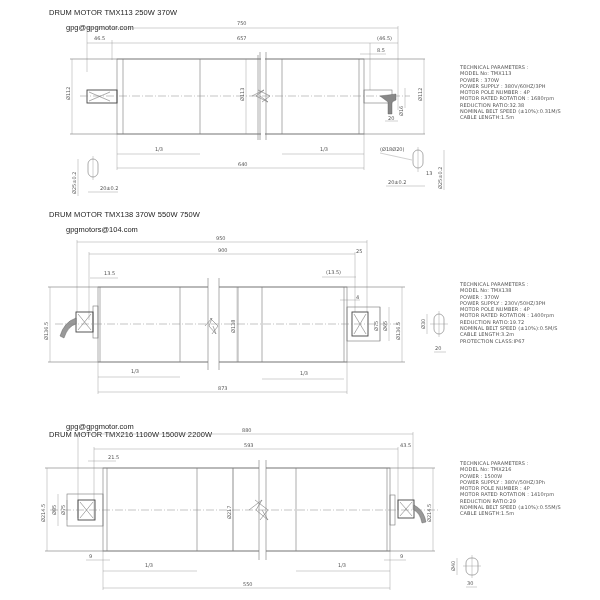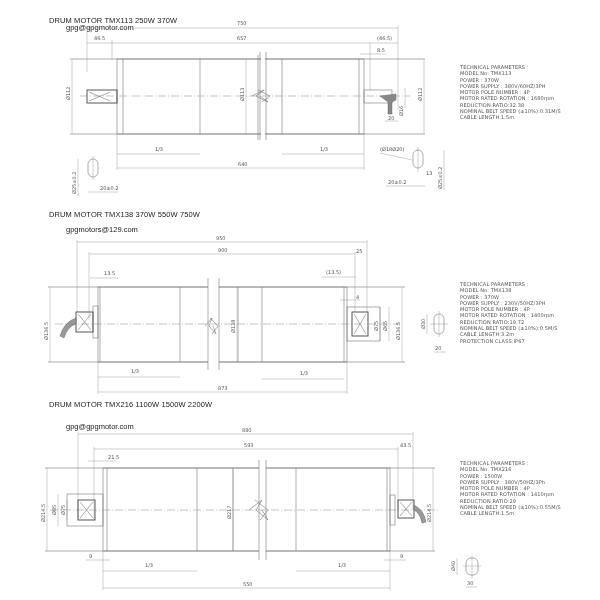--- a/index.html
+++ b/index.html
@@ -11,50 +11,50 @@
   svg.drawing { position: absolute; left: 0; top: 0; width: 600px; height: 600px; }
   svg text { font-family: "DejaVu Sans", sans-serif; font-size: 5px; fill: #555; }
   .ln { stroke: #777; stroke-width: 0.6; fill: none; }
   .dim { stroke: #888; stroke-width: 0.4; fill: none; }
   .ctr { stroke: #888; stroke-width: 0.5; stroke-dasharray: 8 2 1 2; fill: none; }
   .dark { stroke: #444; stroke-width: 0.9; fill: none; }
 </style>
 </head>
 <body>
 
-<div class="title" style="top:16px">DRUM MOTOR TMX113 250W 370W</div>
+<div class="title" style="top:8px">DRUM MOTOR TMX113 250W 370W</div>
 <div class="email" style="top:23px">gpg@gpgmotor.com</div>
 <div class="params" style="top:64px">
   <div>TECHNICAL PARAMETERS :</div>
   <div>MODEL No: TMX113</div>
   <div>POWER : 370W</div>
   <div>POWER SUPPLY : 380V/60HZ/3PH</div>
   <div>MOTOR POLE NUMBER : 4P</div>
   <div>MOTOR RATED ROTATION : 1680rpm</div>
   <div>REDUCTION RATIO:32.38</div>
   <div>NOMINAL BELT SPEED (±10%):0.31M/S</div>
   <div>CABLE LENGTH:1.5m</div>
 </div>
 
 <div class="title" style="top:210px">DRUM MOTOR TMX138 370W 550W 750W</div>
-<div class="email" style="top:225px">gpgmotors@129.com</div>
+<div class="email" style="top:225px">gpgmotors@104.com</div>
 <div class="params" style="top:281px">
   <div>TECHNICAL PARAMETERS :</div>
   <div>MODEL No: TMX138</div>
   <div>POWER : 370W</div>
   <div>POWER SUPPLY : 230V/50HZ/3PH</div>
   <div>MOTOR POLE NUMBER : 4P</div>
   <div>MOTOR RATED ROTATION : 1400rpm</div>
   <div>REDUCTION RATIO:19.72</div>
   <div>NOMINAL BELT SPEED (±10%):0.5M/S</div>
   <div>CABLE LENGTH:3.2m</div>
   <div>PROTECTION CLASS:IP67</div>
 </div>
 
-<div class="title" style="top:400px">DRUM MOTOR TMX216 1100W 1500W 2200W</div>
+<div class="title" style="top:430px">DRUM MOTOR TMX216 1100W 1500W 2200W</div>
 <div class="email" style="top:422px">gpg@gpgmotor.com</div>
 <div class="params" style="top:460px">
   <div>TECHNICAL PARAMETERS :</div>
   <div>MODEL No: TMX216</div>
   <div>POWER : 1500W</div>
   <div>POWER SUPPLY : 380V/50HZ/3Ph</div>
   <div>MOTOR POLE NUMBER : 4P</div>
   <div>MOTOR RATED ROTATION : 1410rpm</div>
   <div>REDUCTION RATIO:29</div>
   <div>NOMINAL BELT SPEED (±10%):0.55M/S</div>

